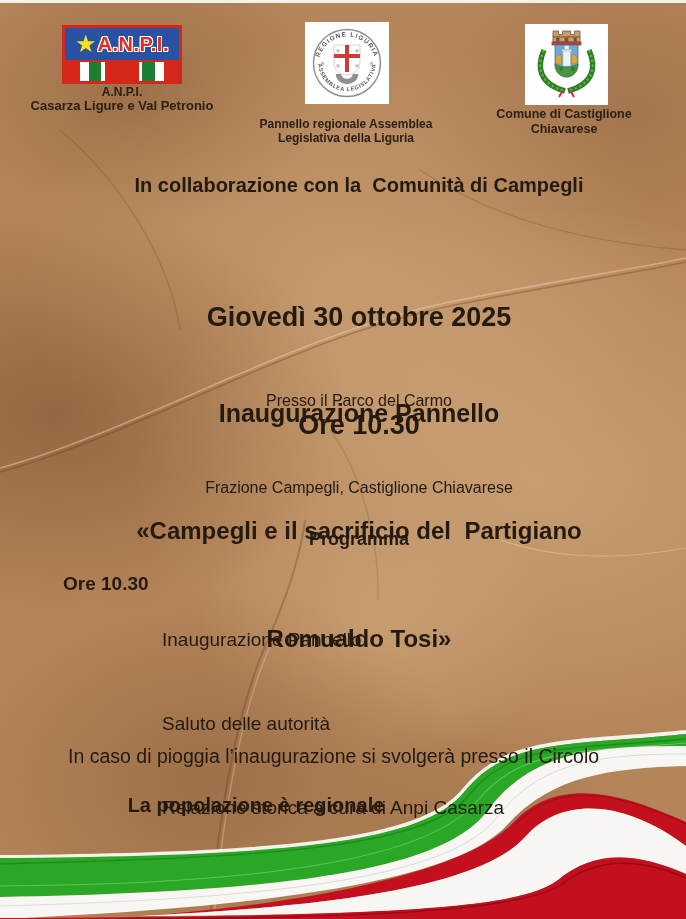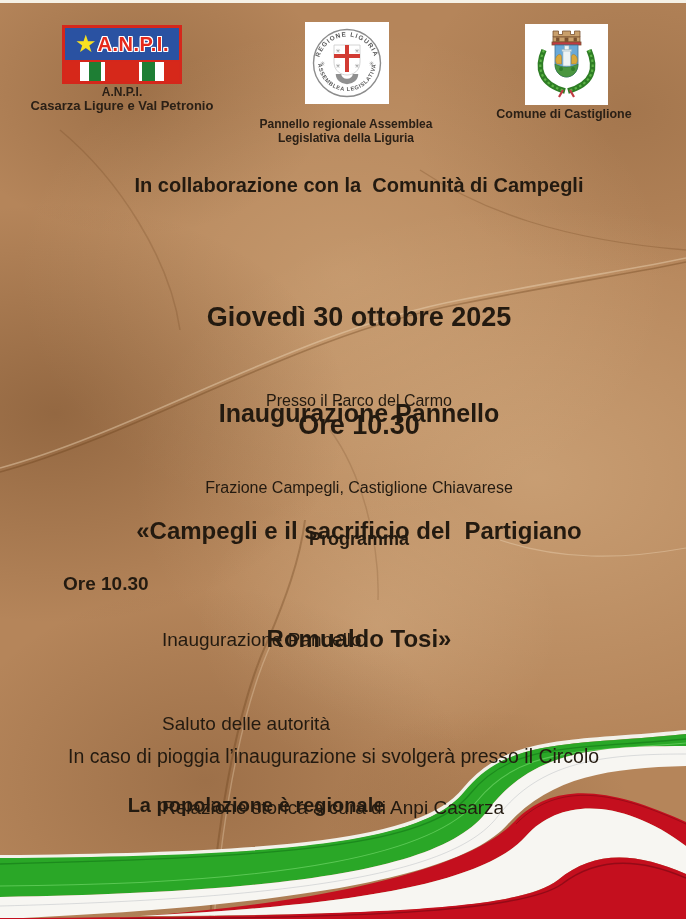--- a/index.html
+++ b/index.html
@@ -147,20 +147,21 @@
       <circle cx="48" cy="45" r="2" fill="#2f7d2a"></circle>
       <path d="M32,40 c-2,-2 -2,-7 1,-9 c2,-1.5 3.5,0 3.5,2 l0,7 z" fill="#d9a83c" stroke="#a87b20" stroke-width="0.5"></path>
       <path d="M51,40 c2,-2 2,-7 -1,-9 c-2,-1.5 -3.5,0 -3.5,2 l0,7 z" fill="#d9a83c" stroke="#a87b20" stroke-width="0.5"></path>
       <rect x="37" y="25.5" width="9.5" height="2" fill="#eef3f4" stroke="#9eb6bd" stroke-width="0.6"></rect>
       <rect x="38" y="27" width="7.5" height="15" fill="#eef3f4" stroke="#9eb6bd" stroke-width="0.6"></rect>
       <rect x="39.5" y="21.8" width="4.5" height="4" fill="#eef3f4" stroke="#9eb6bd" stroke-width="0.6"></rect>
     </svg>
   </div>
   <div class="logo-caption cap-comune">
     <div>Comune di Castiglione</div>
+    <div>Chiavarese</div>
   </div>
 
   <div class="t center collab">In collaborazione con la  Comunità di Campegli</div>
 
   <div class="t center date-block">
     <div>Giovedì 30 ottobre 2025</div>
     <div>Ore 10.30</div>
   </div>
 
   <div class="t center venue-block">

